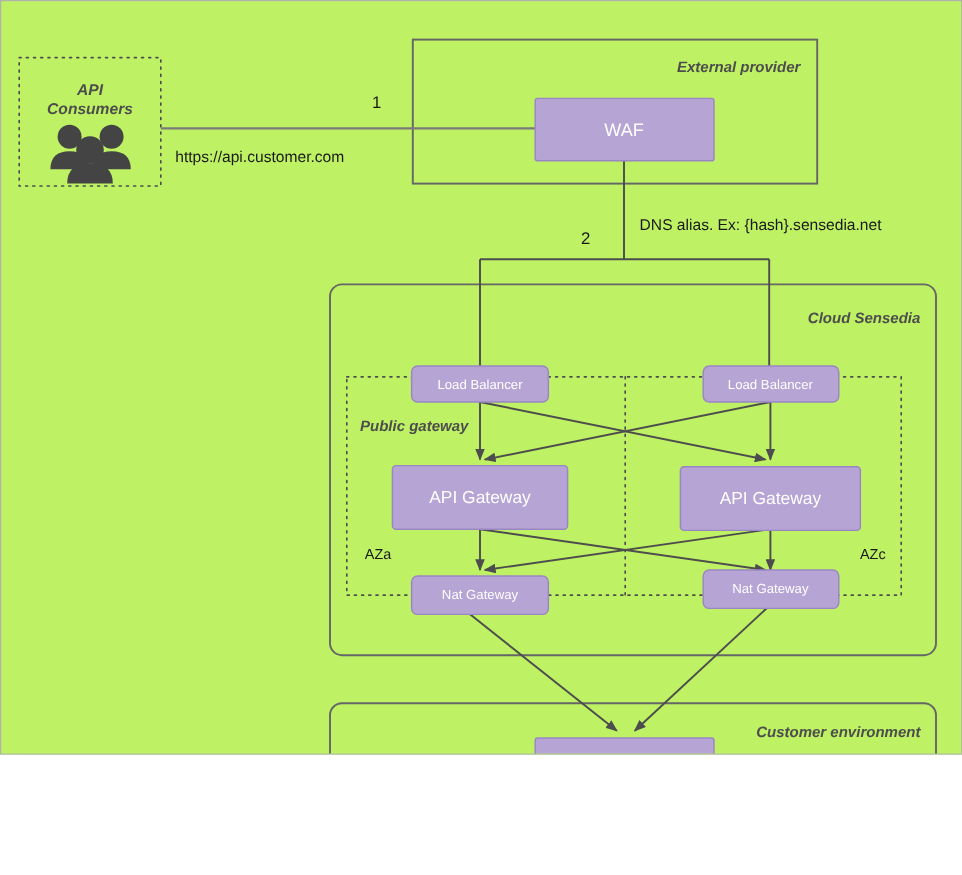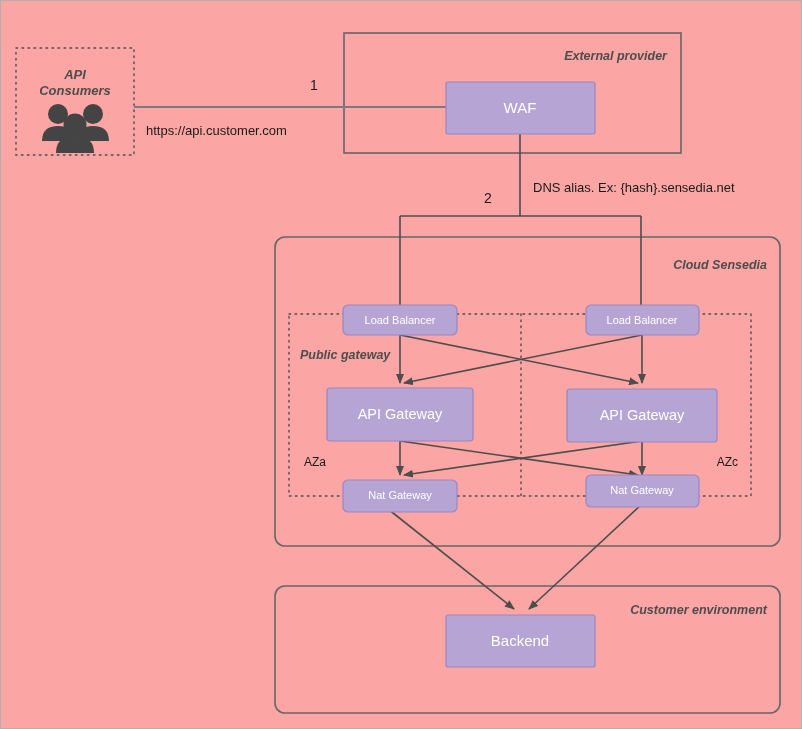--- a/index.html
+++ b/index.html
@@ -4,22 +4,22 @@
 <style>
   html, body {
     margin: 0;
     padding: 0;
     background: #ffffff;
     font-family: "Liberation Sans", sans-serif;
   }
   #canvas {
     position: relative;
     width: 802px;
-    height: 729px;
-    background: #fca5a5;
+    height: 629px;
+    background: #bef264;
     border: 1px solid #b0b0b0;
     box-sizing: border-box;
     overflow: hidden;
   }
   svg.layer {
     position: absolute;
     top: 0;
     left: 0;
     width: 802px;
     height: 729px;

